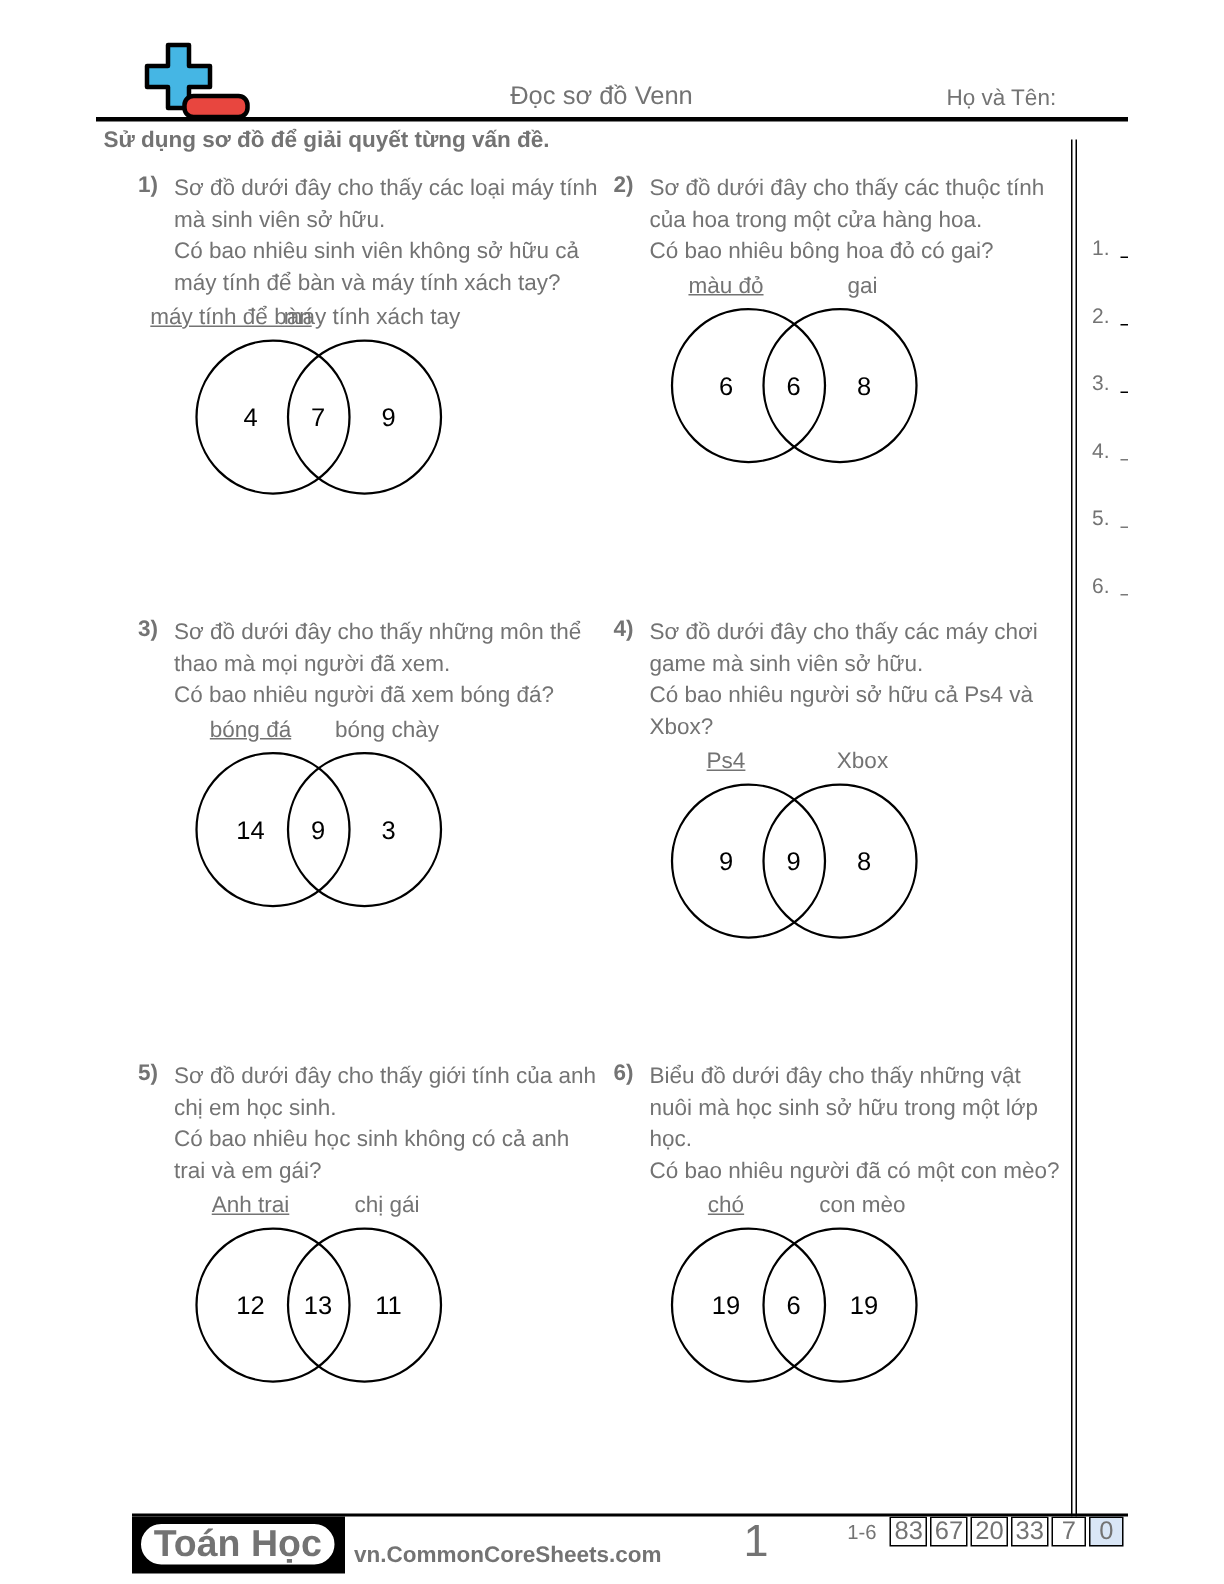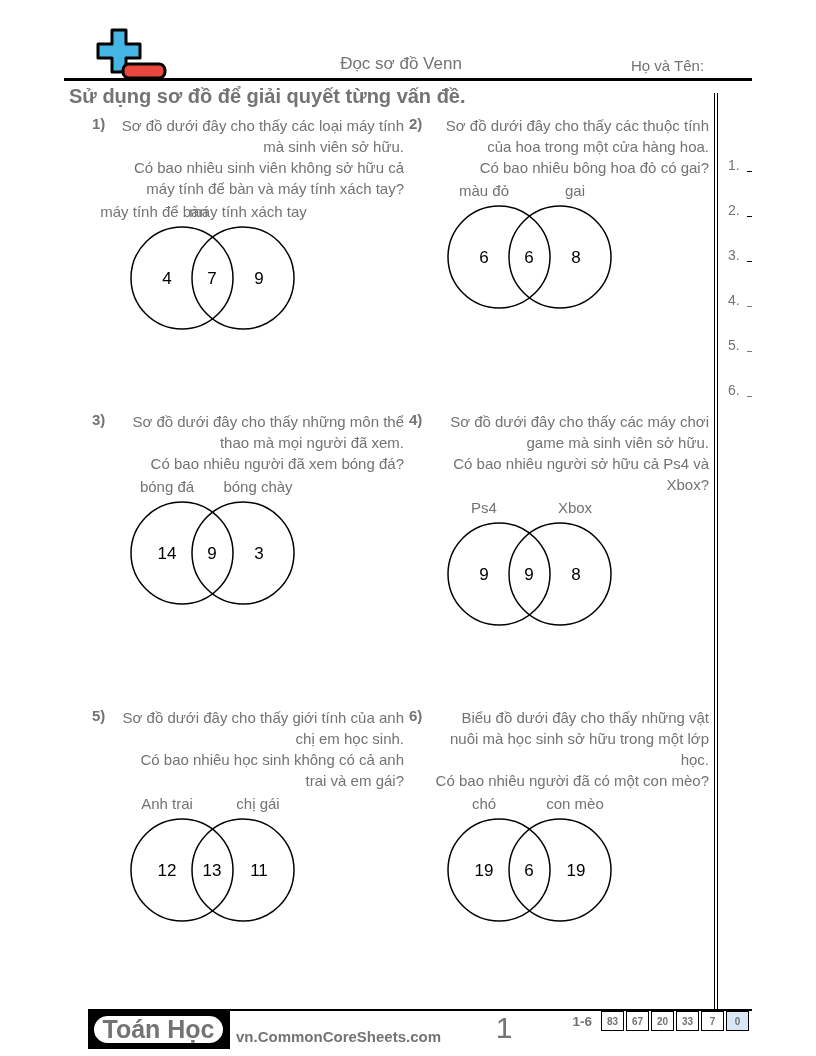--- a/index.html
+++ b/index.html
@@ -7,21 +7,21 @@
   .page {
     position:relative; width:688px; height:1056px; margin:16px auto;
     background:#fff; color:#737373; overflow:hidden;
     font-family:"Liberation Sans", sans-serif;
   }
   
   .logo { position:absolute; left:20px; top:10px; }
   .header-rule { position:absolute; left:0; top:62px; width:816px; height:3px; background:#000; }
   .doc-title { position:absolute; left:337px; top:38px; transform:translateX(-50%); font-size:17px; white-space:nowrap; }
   .name-label { position:absolute; left:567px; top:41px; font-size:15px; }
-  .instruction { position:absolute; left:5px; top:69px; font-size:20px; font-weight:bold; }
+  .instruction { position:absolute; left:5px; top:69px; font-size:15px; font-weight:bold; }
 
   
   .sidebar {
     position:absolute; left:650px; top:77px; width:166px; height:928px;
     border-left:4px double #000;
     padding-left:32px;
   }
   .answers-title {
     margin-top:9px; text-align:center; font-size:17px; font-weight:bold;
     text-decoration:underline; text-underline-offset:3px; word-spacing:5px;
@@ -32,48 +32,48 @@
   .answer-row:nth-of-type(n+5) .blank { border-bottom-color:#7a7a7a; }
 
   
   .problems {
     position:absolute; left:0; top:99px; width:650px;
     display:grid; grid-template-columns:317px 305px; grid-template-rows:296px 296px 296px;
     padding-left:28px;
   }
   .problem-card { position:relative; }
   .problem-num { position:absolute; left:0; top:0; font-size:15px; font-weight:bold; }
-  .problem-text { margin-left:24px; padding-right:5px; font-size:15px; line-height:21px;text-align:right; }
+  .problem-text { margin-left:24px; padding-right:5px; font-size:15px; line-height:21px; }
   .venn { position:relative; margin-left:32px; margin-top:4px; width:240px; height:132px; }
   .venn .vlabel { position:absolute; top:0; font-size:15px; white-space:nowrap; transform:translateX(-50%); }
-  .venn .vl { left:43px; }
+  .venn .vl { left:43px;text-decoration:underline; }
   .venn .vr { left:134px; }
   
   .problem-card:nth-of-type(1) .vl { left:30px; }
   .problem-card:nth-of-type(1) .vr { left:124px; }
   .venn svg { position:absolute; left:0; top:20px; }
   .venn circle { fill:none; stroke:#000; stroke-width:1.5; }
   .venn text { font-family:"Liberation Sans", sans-serif; font-size:17px; fill:#000; text-anchor:middle; }
 
   
   .footer-rule { position:absolute; left:24px; top:993px; width:792px; height:2px; background:#000; }
   .brand-block { position:absolute; left:24px; top:995px; width:142px; height:38px; background:#000; }
   .brand-pill {
     position:absolute; left:4px; top:3px; right:5px; bottom:4px; background:#fff;
     border:2.5px solid #000; border-radius:16px;
     display:flex; align-items:center; justify-content:center;
     font-size:25px; font-weight:bold; white-space:nowrap;
   }
   .website { position:absolute; left:172px; top:1012px; font-size:15px;font-weight:bold; }
   .page-num { position:absolute; left:440px; top:995px; transform:translateX(-50%); font-size:30px; font-weight:300; }
-  .score-row { position:absolute; right:3px; top:995px; display:flex; align-items:center; gap:2px;font-weight:bold; }
+  .score-row { position:absolute; right:3px; top:995px; display:flex; align-items:center; gap:2px; }
   .score-range { font-size:13.5px; margin-right:7px; }
   .score-cell {
     min-width:23px; height:20px; padding:0 2px; border:1.5px solid #000;
-    display:flex; align-items:center; justify-content:center; font-size:10px; background:#fff;
+    display:flex; align-items:center; justify-content:center; font-size:17px; background:#fff;
   }
 </style>
 </head>
 <body>
 
 <div class="page">
 
   <div class="logo">
     <svg width="84" height="54" viewBox="0 0 84 54">
       <path id="logo-plus" d="M28 4 h14 v14 h14 v14 h-14 v14 h-14 v-14 h-14 v-14 h14 z" fill="#45b6e4" stroke="#000" stroke-width="3" stroke-linejoin="round"></path>

